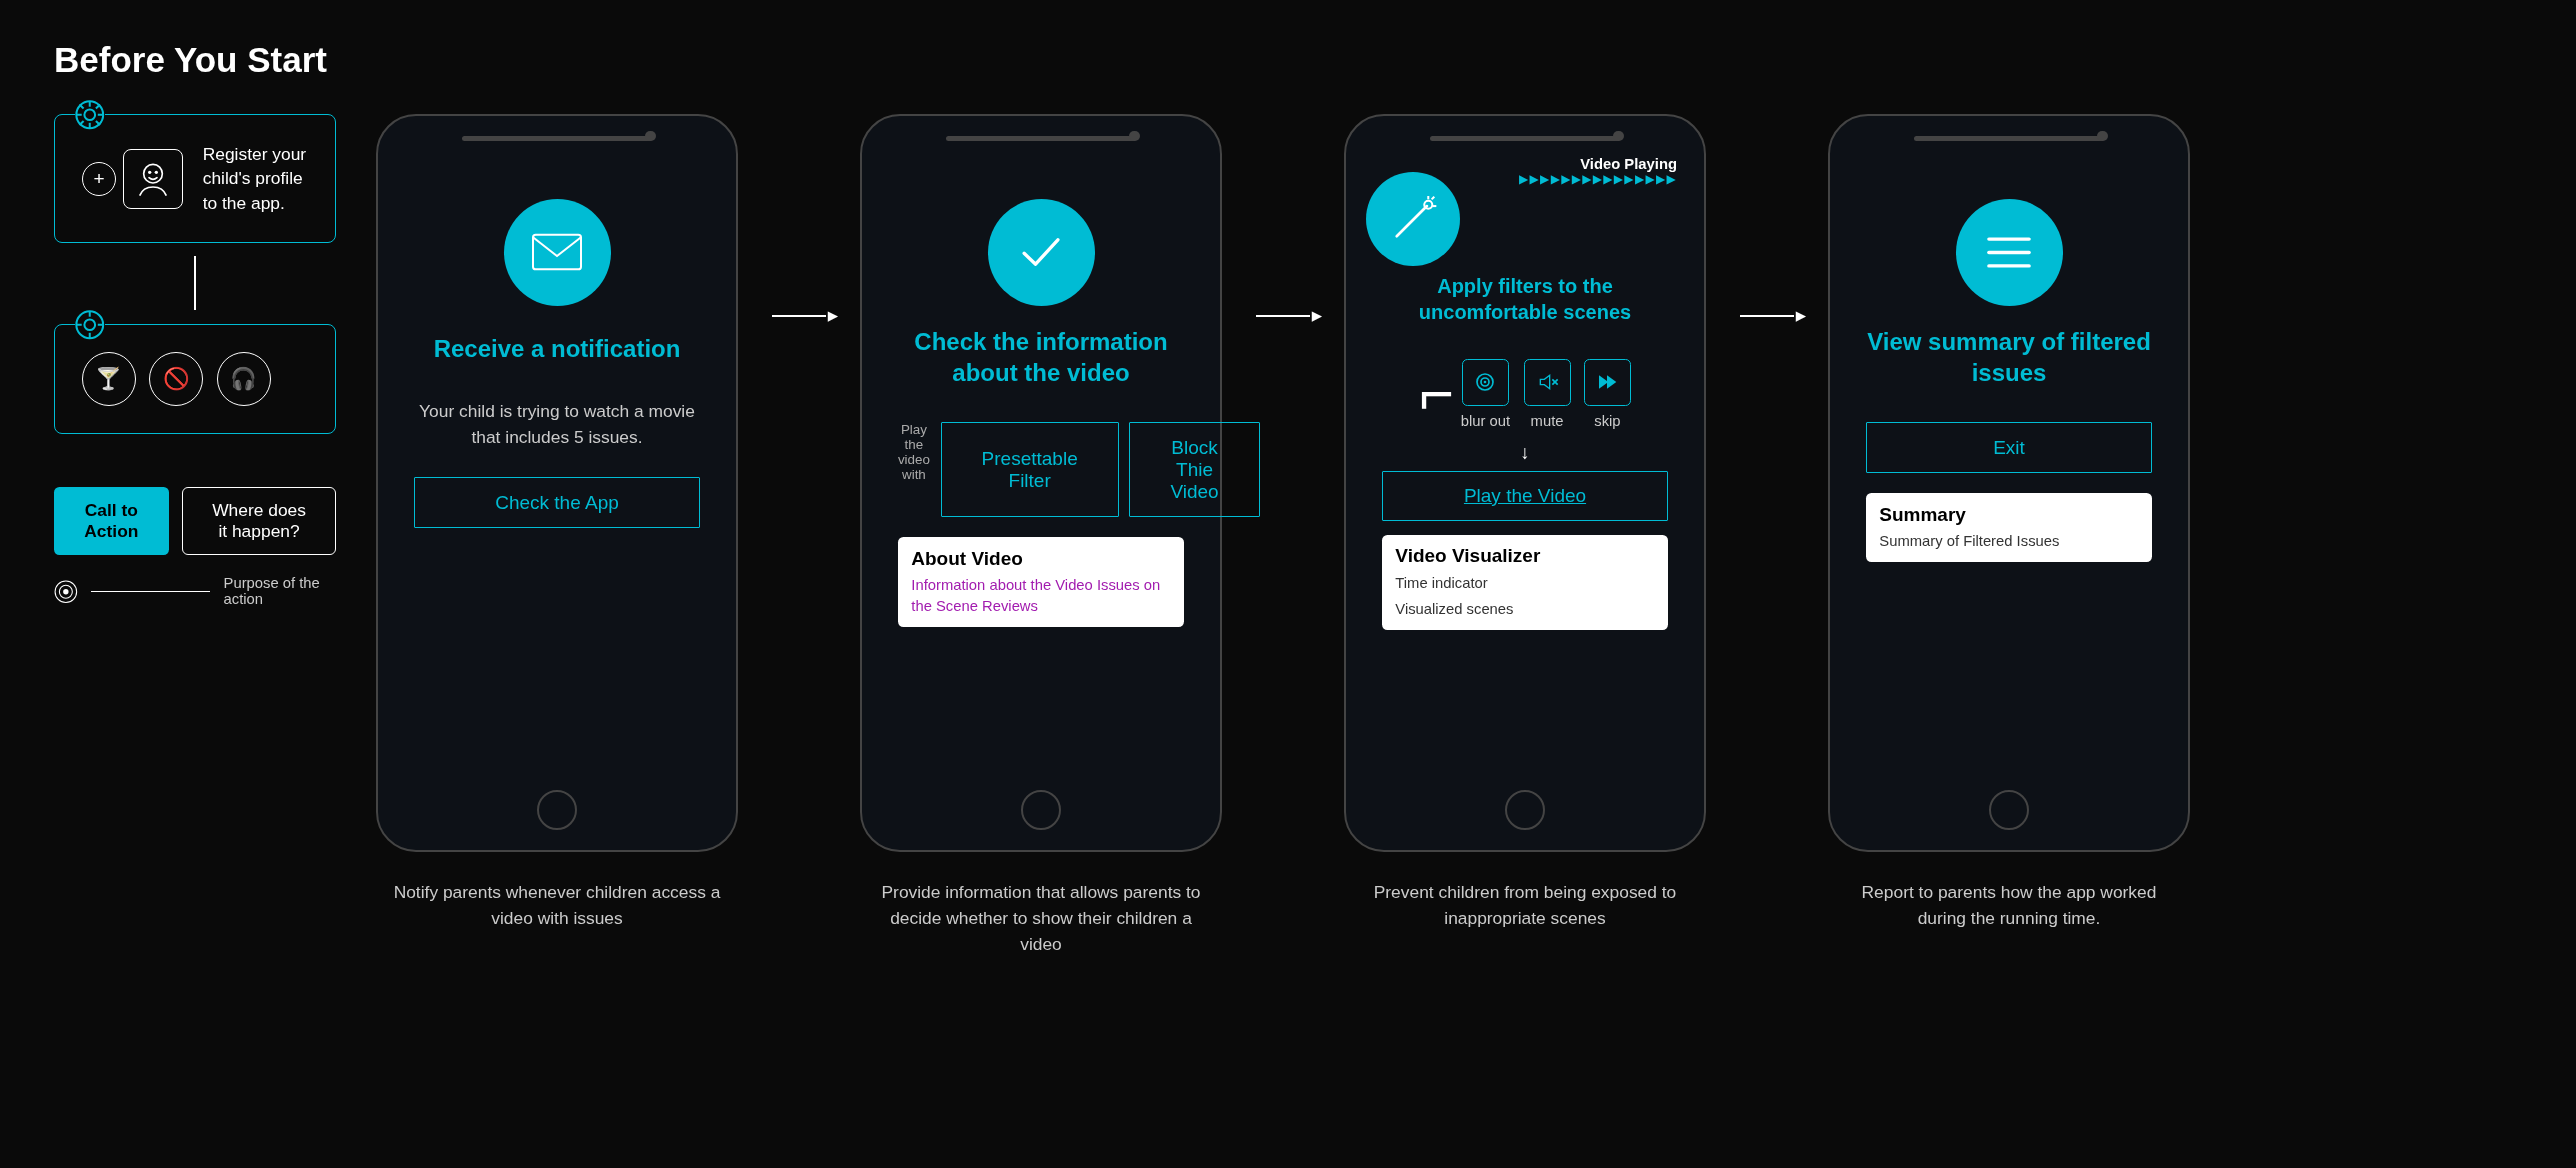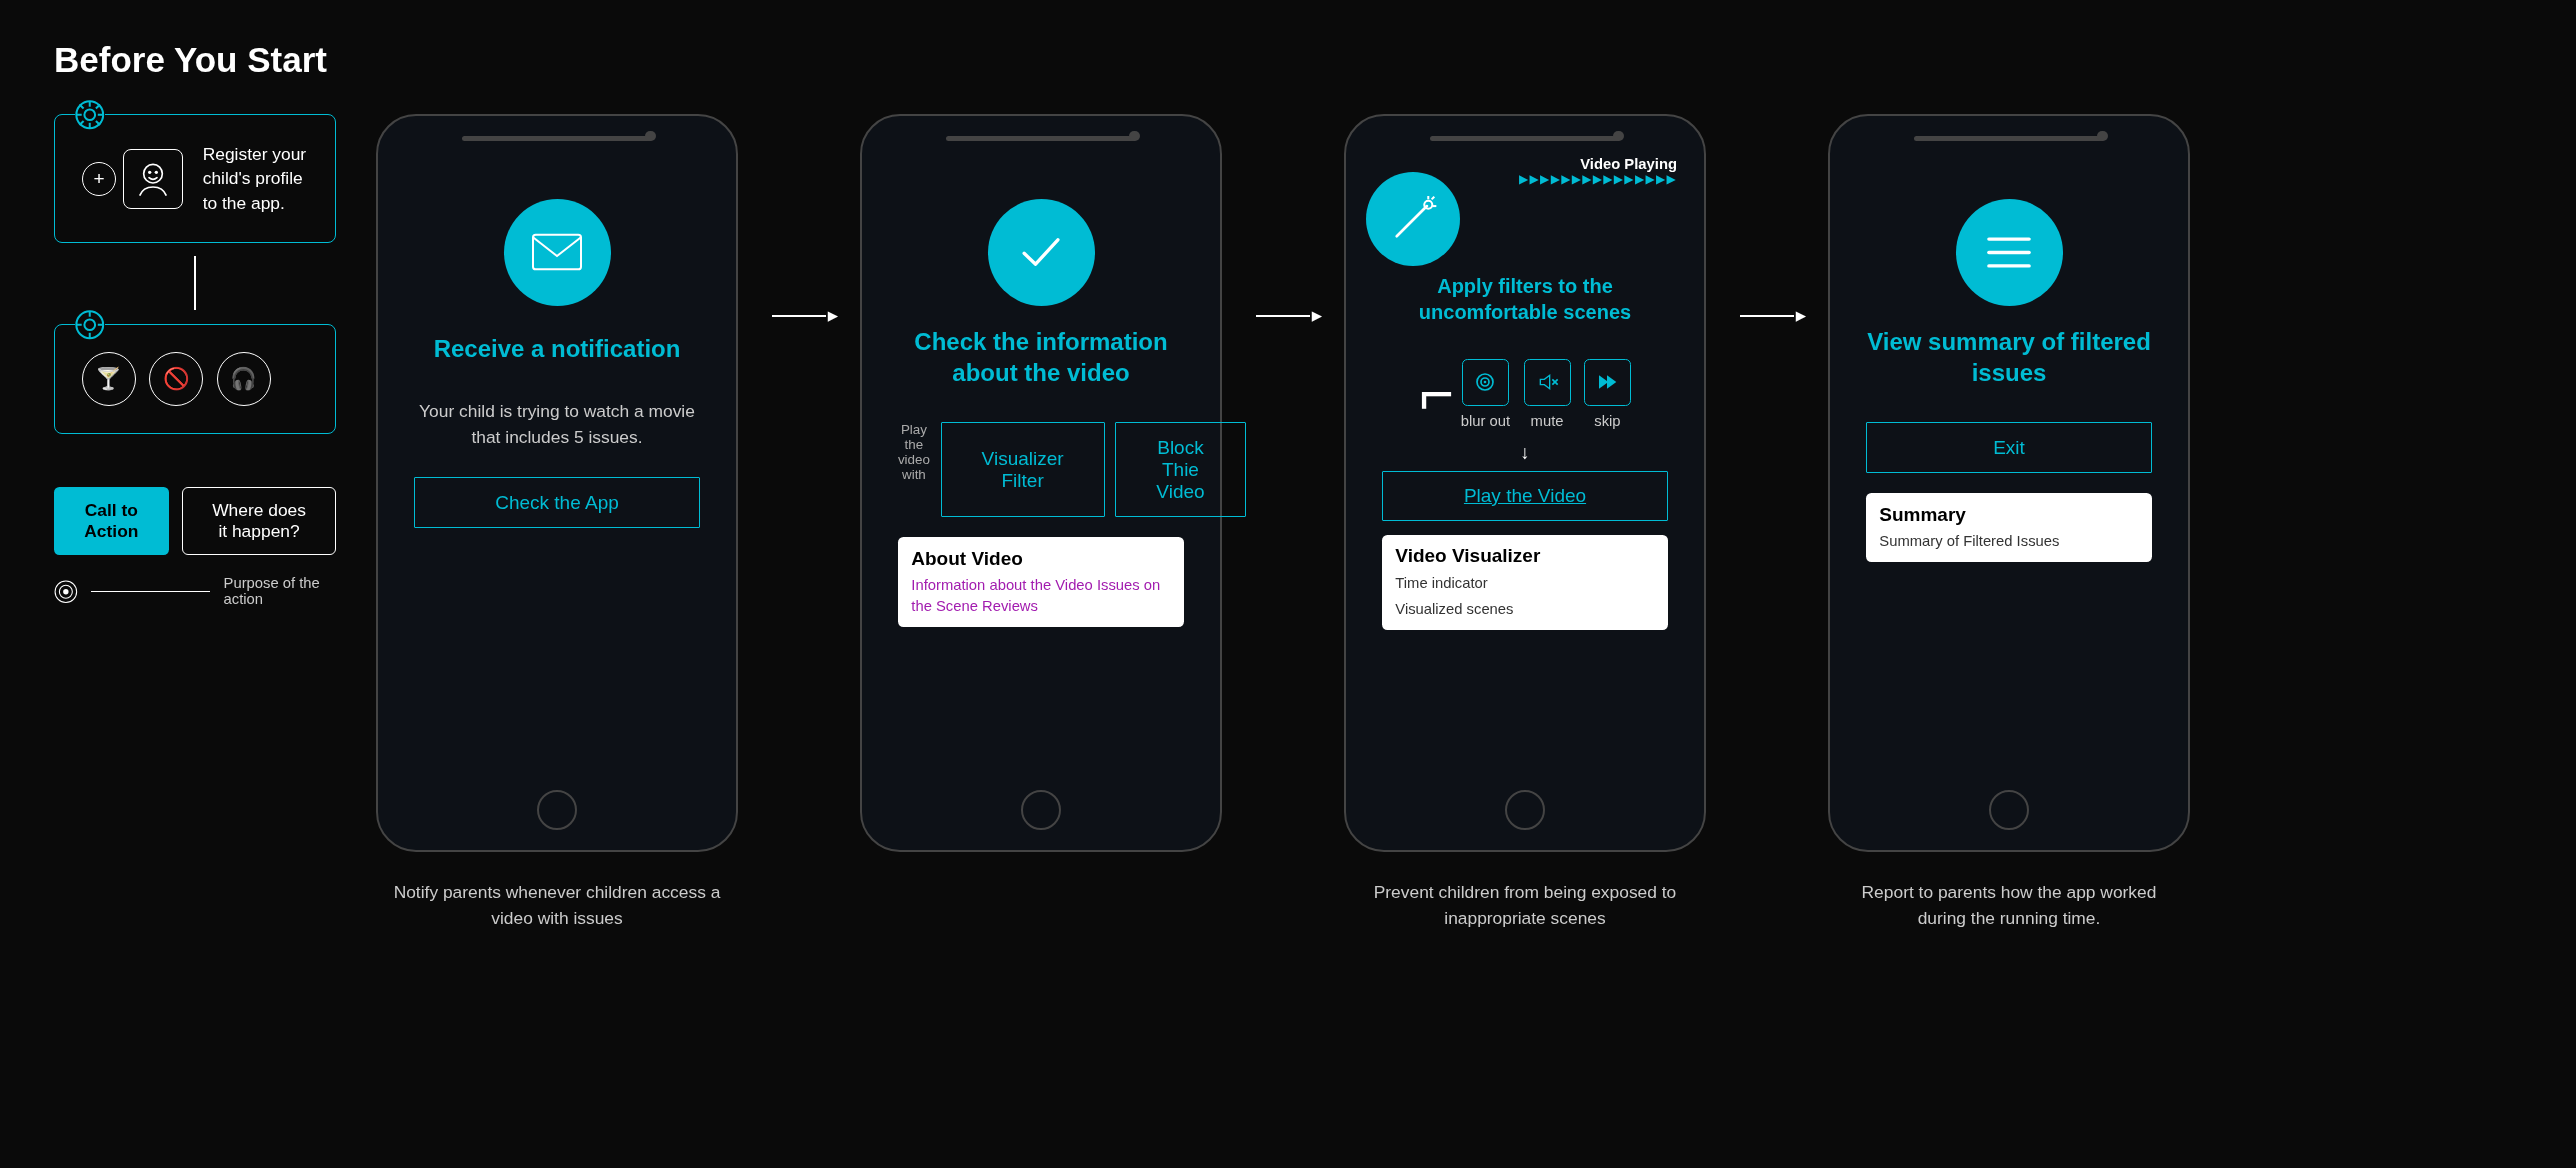--- a/index.html
+++ b/index.html
@@ -531,30 +531,31 @@
         <div class="phone-camera-dot"></div>
         <div class="phone-inner">
           <div class="check-icon-circle">
             <svg width="54" height="54" viewBox="0 0 80 80" fill="none">
               <path d="M15 42 L32 58 L65 22" stroke="white" stroke-width="5" stroke-linecap="round" stroke-linejoin="round"></path>
             </svg>
           </div>
           <div class="phone-main-title">Check the information about the video</div>
           <div class="play-options">
             <div class="play-option-label">Play the video with</div>
-            <button class="btn-phone-teal">Visualizer Filter</button>
+            <button class="btn-phone-teal">Presettable Filter</button>
             <button class="btn-phone-teal">Block Thie Video</button>
           </div>
           <div class="about-video-box">
             <div class="about-video-title">About Video</div>
             <div class="about-video-text">Information about the Video Issues on the Scene Reviews</div>
           </div>
         </div>
         <div class="phone-home-btn"></div>
       </div>
+      <div class="phone-description">Provide information that allows parents to decide whether to show their children a video</div>
     </div>
 
     <div class="phone-arrow">
       <div class="arrow-line"></div>
     </div>
 
     <div class="phone-col">
       <div class="phone-frame">
         <div class="phone-notch-bar"></div>
         <div class="phone-camera-dot"></div>

